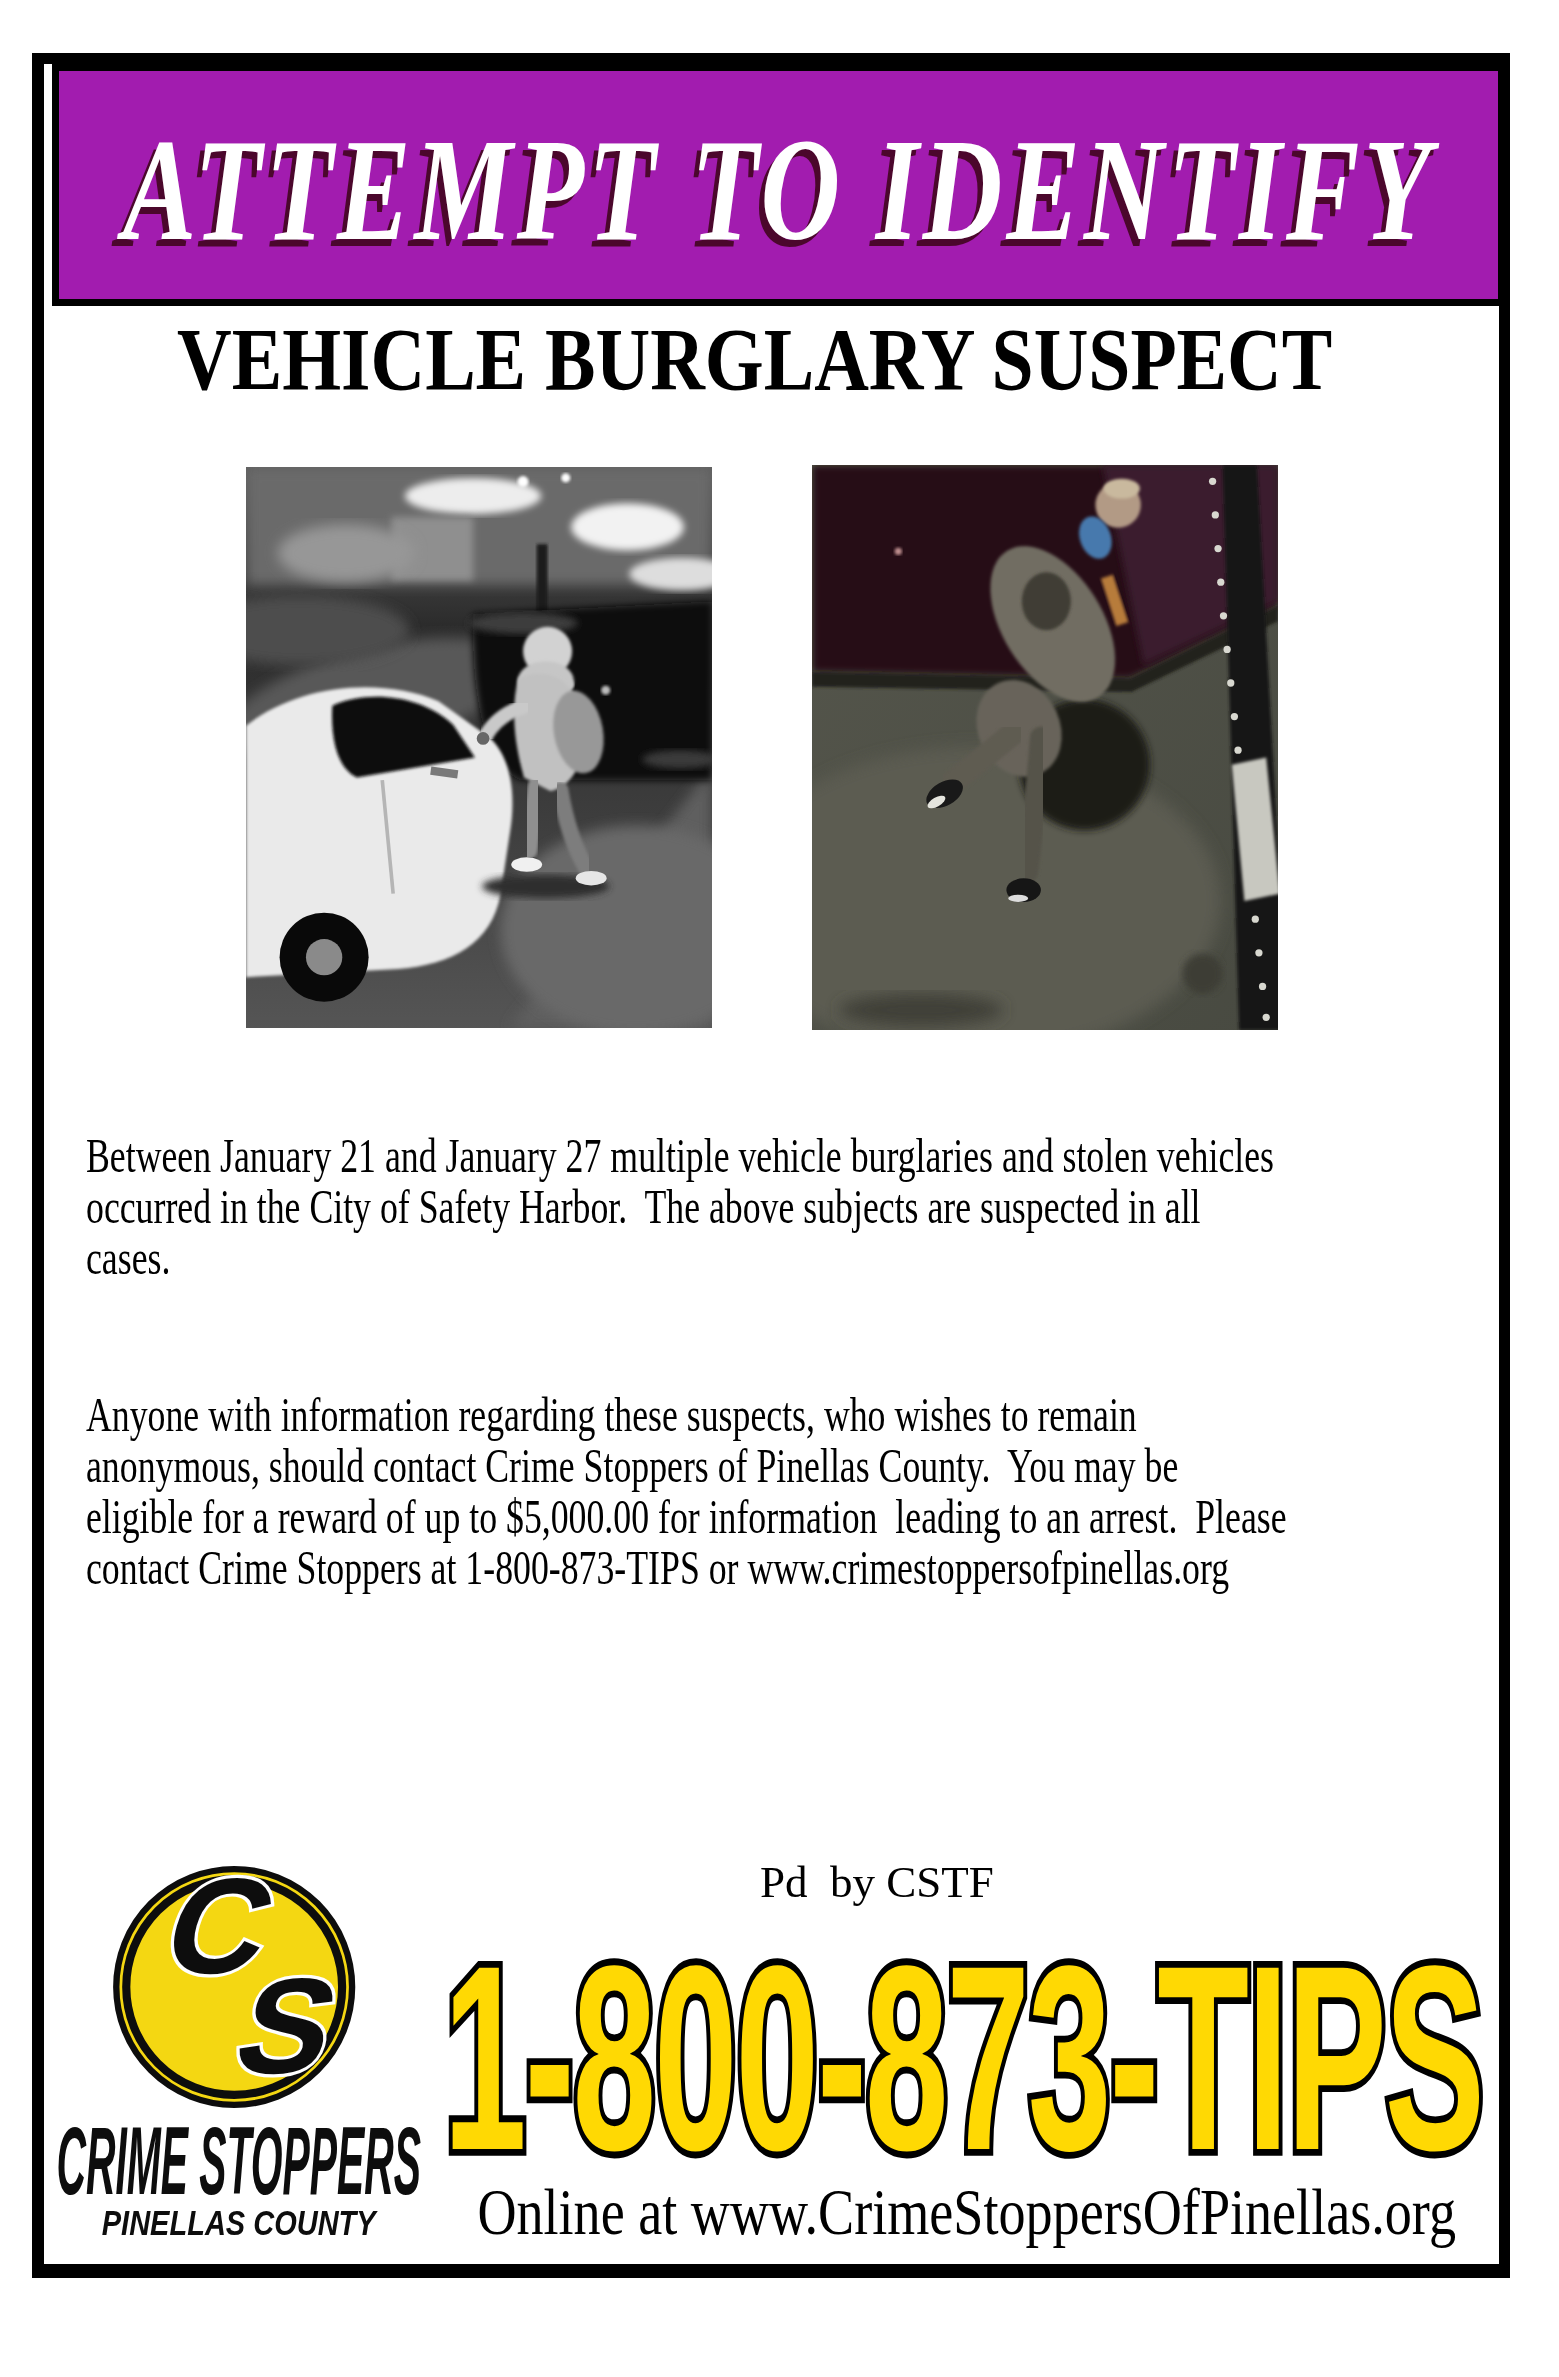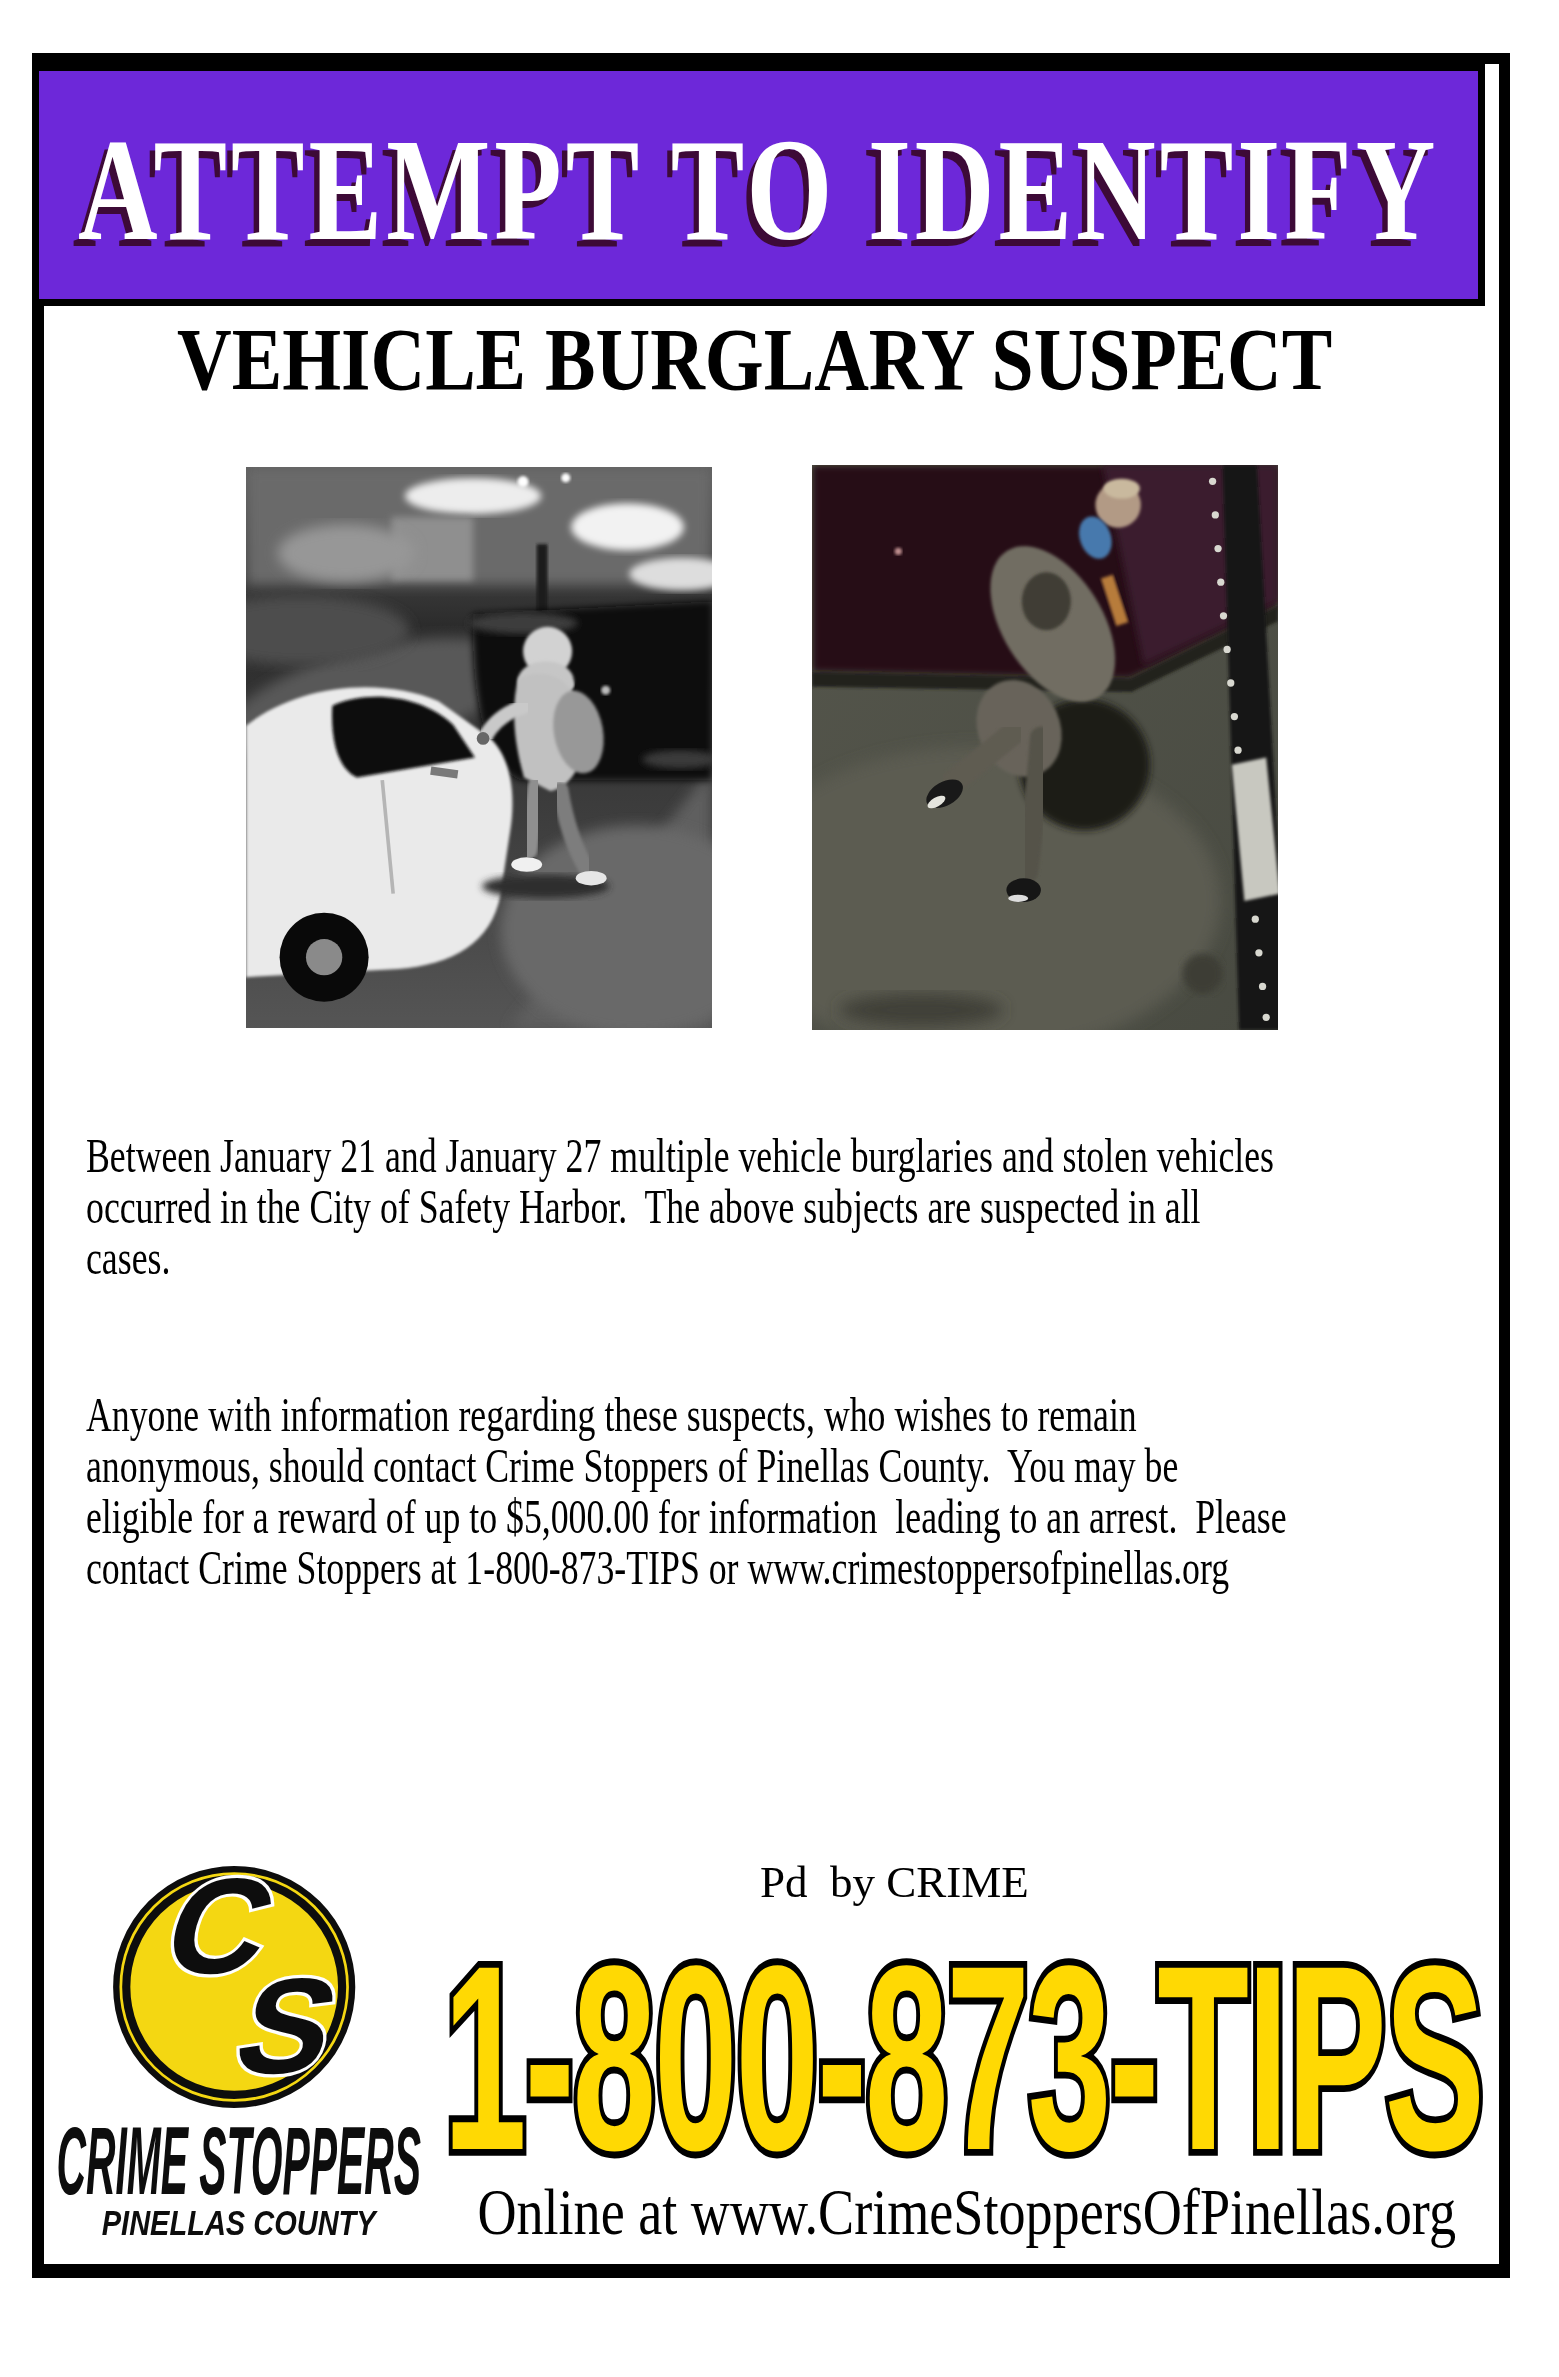--- a/index.html
+++ b/index.html
@@ -1,22 +1,22 @@
 <!DOCTYPE html>
 <html style="font-size:14.5px"><head>
 <meta charset="utf-8">
 <style>
   html,body{margin:0;padding:0;background:#ffffff;}
   .page{position:relative;width:1559px;height:2377px;background:#ffffff;overflow:hidden;
         font-family:"Liberation Serif", serif;}
   .frame{position:absolute;left:32px;top:53px;width:1478px;height:2225px;box-sizing:border-box;
          border-left:12.7px solid #000;border-top:11.8px solid #000;border-right:11.8px solid #000;
          border-bottom:14.5px solid #000;background:transparent;}
-  .banner{position:absolute;left:32px;top:64px;width:1453px;height:242px;box-sizing:border-box;
-          background:#6d28d9;border:7.3px solid #000;display:flex;align-items:center;justify-content:center;}
+  .banner{position:absolute;left:52px;top:64px;width:1453px;height:242px;box-sizing:border-box;
+          background:#a21caf;border:7.3px solid #000;display:flex;align-items:center;justify-content:center;font-style:italic;}
   .banner-text{display:inline-block;transform:scaleX(0.75) translateY(3.6px);transform-origin:center;
           font-weight:bold;font-size:147px;line-height:1;color:#ffffff;letter-spacing:5.4px;white-space:pre;
           text-shadow:-7.3px 7.3px 0 rgba(45,0,0,0.75);}
   .subtitle-wrap{position:absolute;left:60px;top:314px;width:1389px;text-align:center;}
   .subtitle{display:inline-block;transform:scaleX(0.86);transform-origin:center;white-space:pre;
           font-weight:bold;font-size:88px;line-height:1.05;color:#000;}
   .photo{position:absolute;display:block;}
   .photo-left{left:246px;top:467px;width:466px;height:561px;}
   .photo-right{left:812px;top:465px;width:466px;height:565px;}
   .para{position:absolute;left:86px;width:1889px;font-size:48px;line-height:51px;color:#000;
@@ -181,21 +181,21 @@
   </svg>
 
   <div class="para para1">Between January 21 and January 27 multiple vehicle burglaries and stolen vehicles
 occurred in the City of Safety Harbor.  The above subjects are suspected in all
 cases.</div>
   <div class="para para2">Anyone with information regarding these suspects, who wishes to remain
 anonymous, should contact Crime Stoppers of Pinellas County.  You may be
 eligible for a reward of up to $5,000.00 for information  leading to an arrest.  Please
 contact Crime Stoppers at 1-800-873-TIPS or www.crimestoppersofpinellas.org</div>
 
-  <div class="pd-line">Pd  by CRIME</div>
+  <div class="pd-line">Pd  by CSTF</div>
 
   <svg class="logo-svg" viewBox="0 0 440 430" role="img">
     <g>
       <circle cx="218" cy="140" r="130" fill="#f4d712" stroke="#0d0d0d" stroke-width="7"></circle>
       <circle cx="218" cy="140" r="119" fill="none" stroke="#0d0d0d" stroke-width="9"></circle>
       <text class="cs-letter" text-anchor="middle" transform="translate(188,125) skewX(-16)" x="0" y="0">C</text>
       <text class="cs-letter" text-anchor="middle" transform="translate(262,235) skewX(-16)" x="0" y="0">S</text>
     </g>
     <text class="logo-name-text" x="22" y="368" textLength="402" lengthAdjust="spacingAndGlyphs">CRIME STOPPERS</text>
     <text class="logo-region-text" x="72" y="414" textLength="302" lengthAdjust="spacingAndGlyphs">PINELLAS COUNTY</text>

